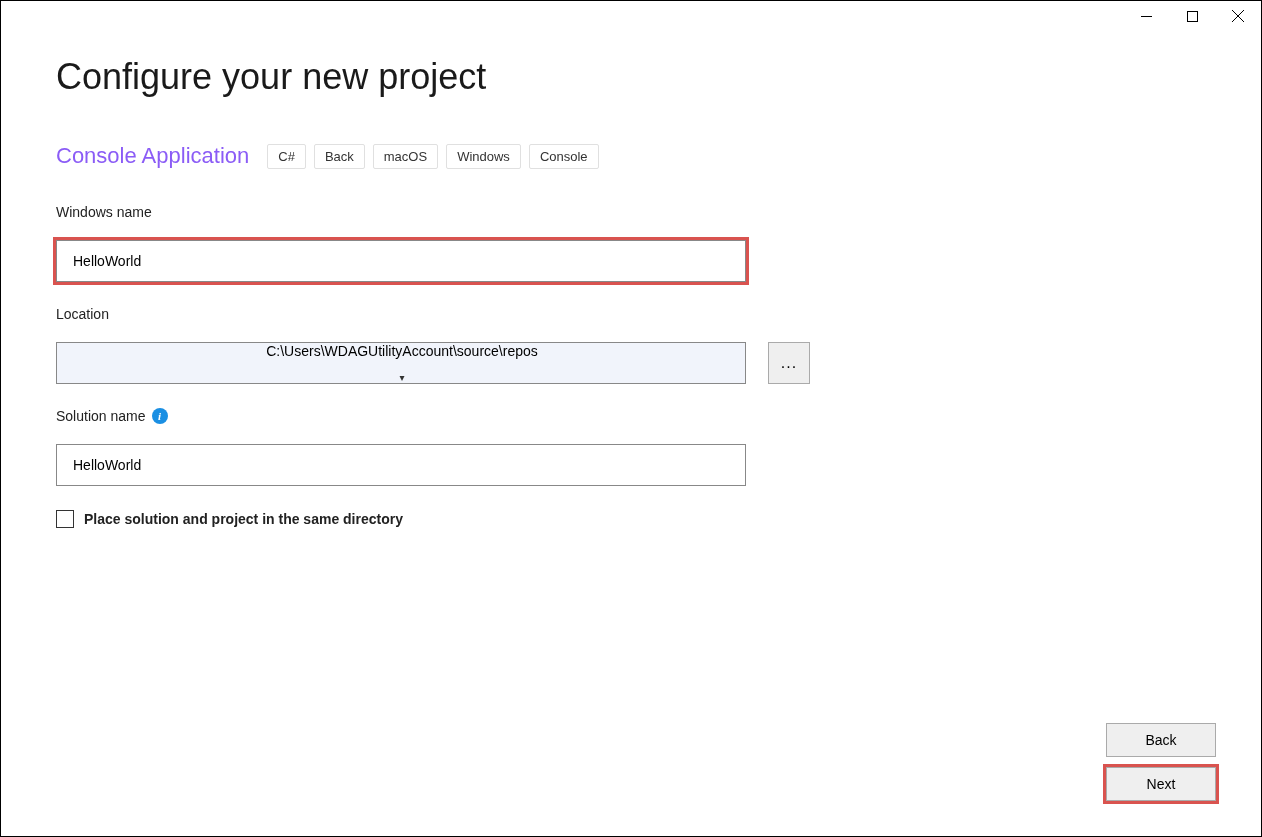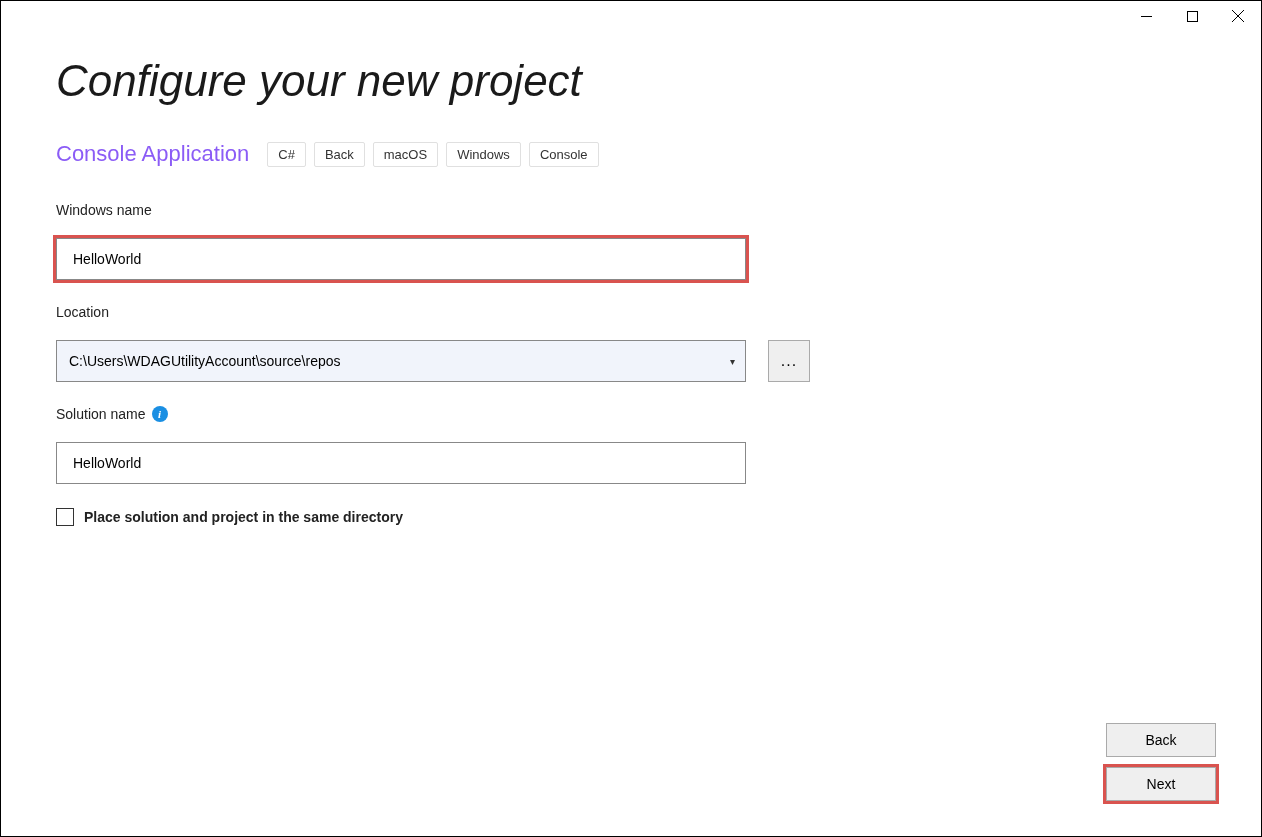--- a/index.html
+++ b/index.html
@@ -34,25 +34,24 @@
     }
     .titlebar-btn svg {
       stroke: #000;
       stroke-width: 1;
       fill: none;
     }
     .content {
       padding: 55px 55px 0 55px;
     }
     .page-title {
-      font-size: 44px;
+      font-size: 36px;
       font-weight: 400;
       color: #1a1a1a;
-      margin-bottom: 35px;
-      font-style: italic;
+      margin-bottom: 45px;
     }
     .subtitle-row {
       display: flex;
       align-items: center;
       gap: 18px;
       margin-bottom: 35px;
     }
     .subtitle {
       font-size: 22px;
       font-weight: 400;
@@ -102,20 +101,21 @@
     .combo {
       width: 690px;
       height: 42px;
       border: 1px solid #888;
       background: #f1f4fb;
       display: flex;
       align-items: center;
       justify-content: space-between;
       padding: 0 10px 0 12px;
       font-size: 14px;
+      flex-direction: column;
     }
     .combo-arrow {
       font-size: 10px;
       color: #333;
     }
     .browse-btn {
       width: 42px;
       height: 42px;
       border: 1px solid #aaa;
       background: #efefef;

